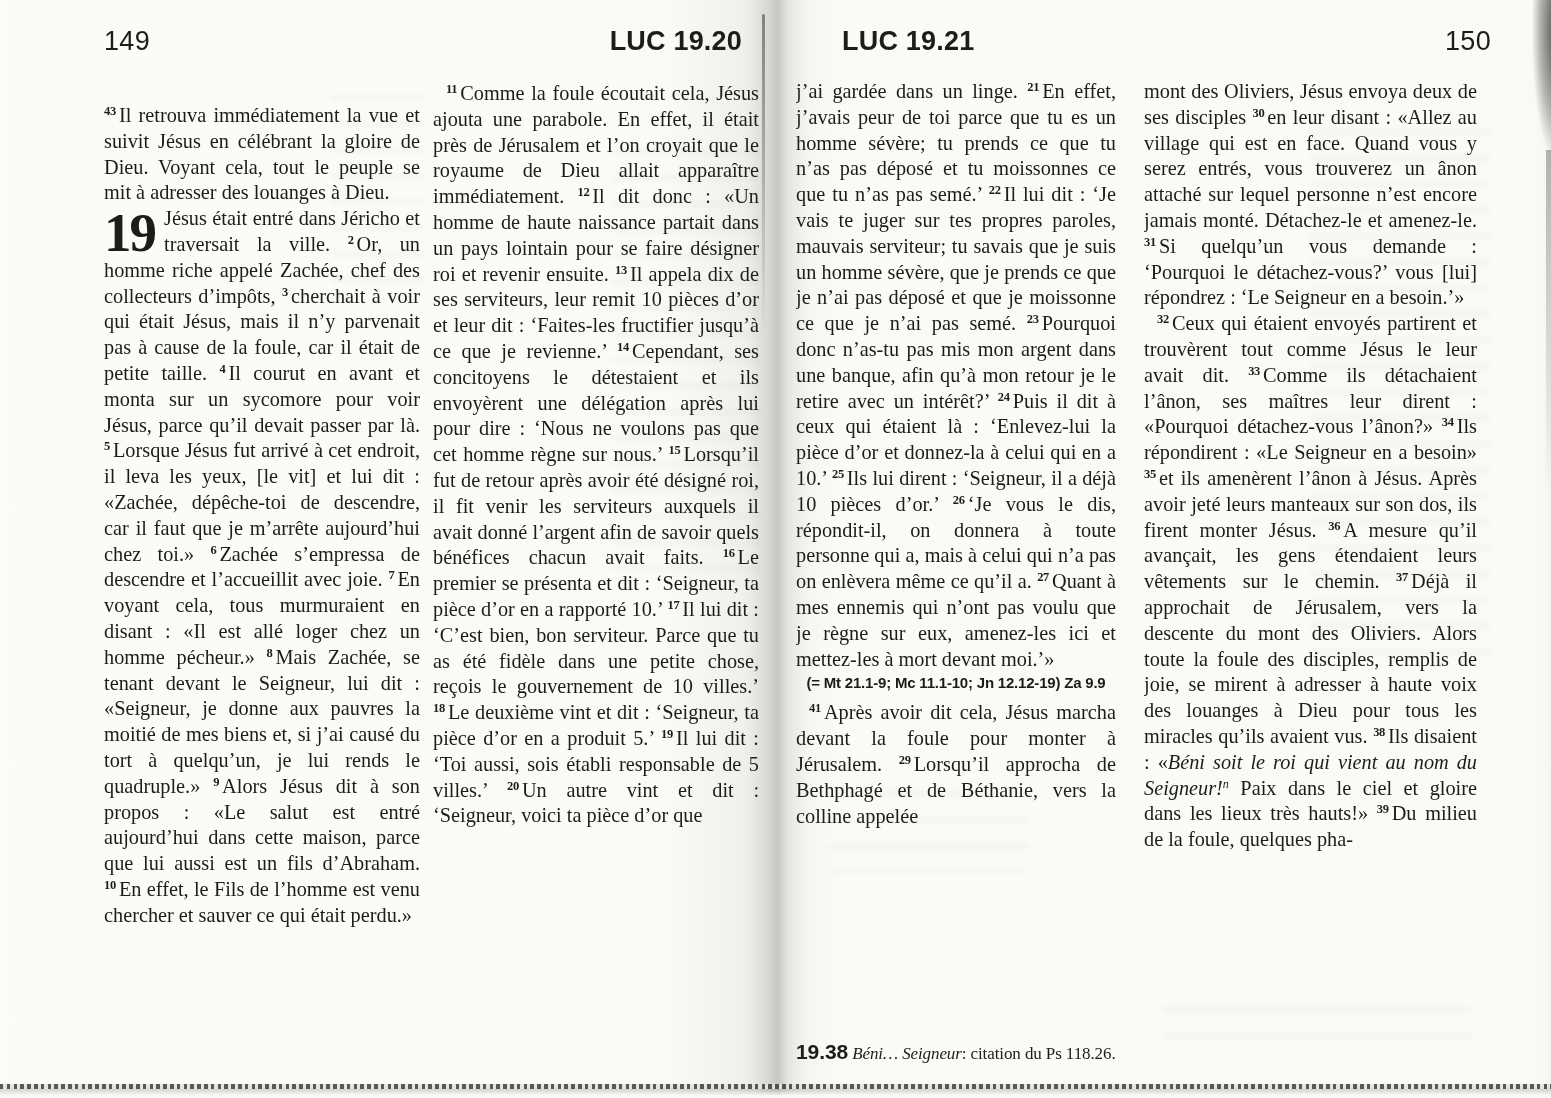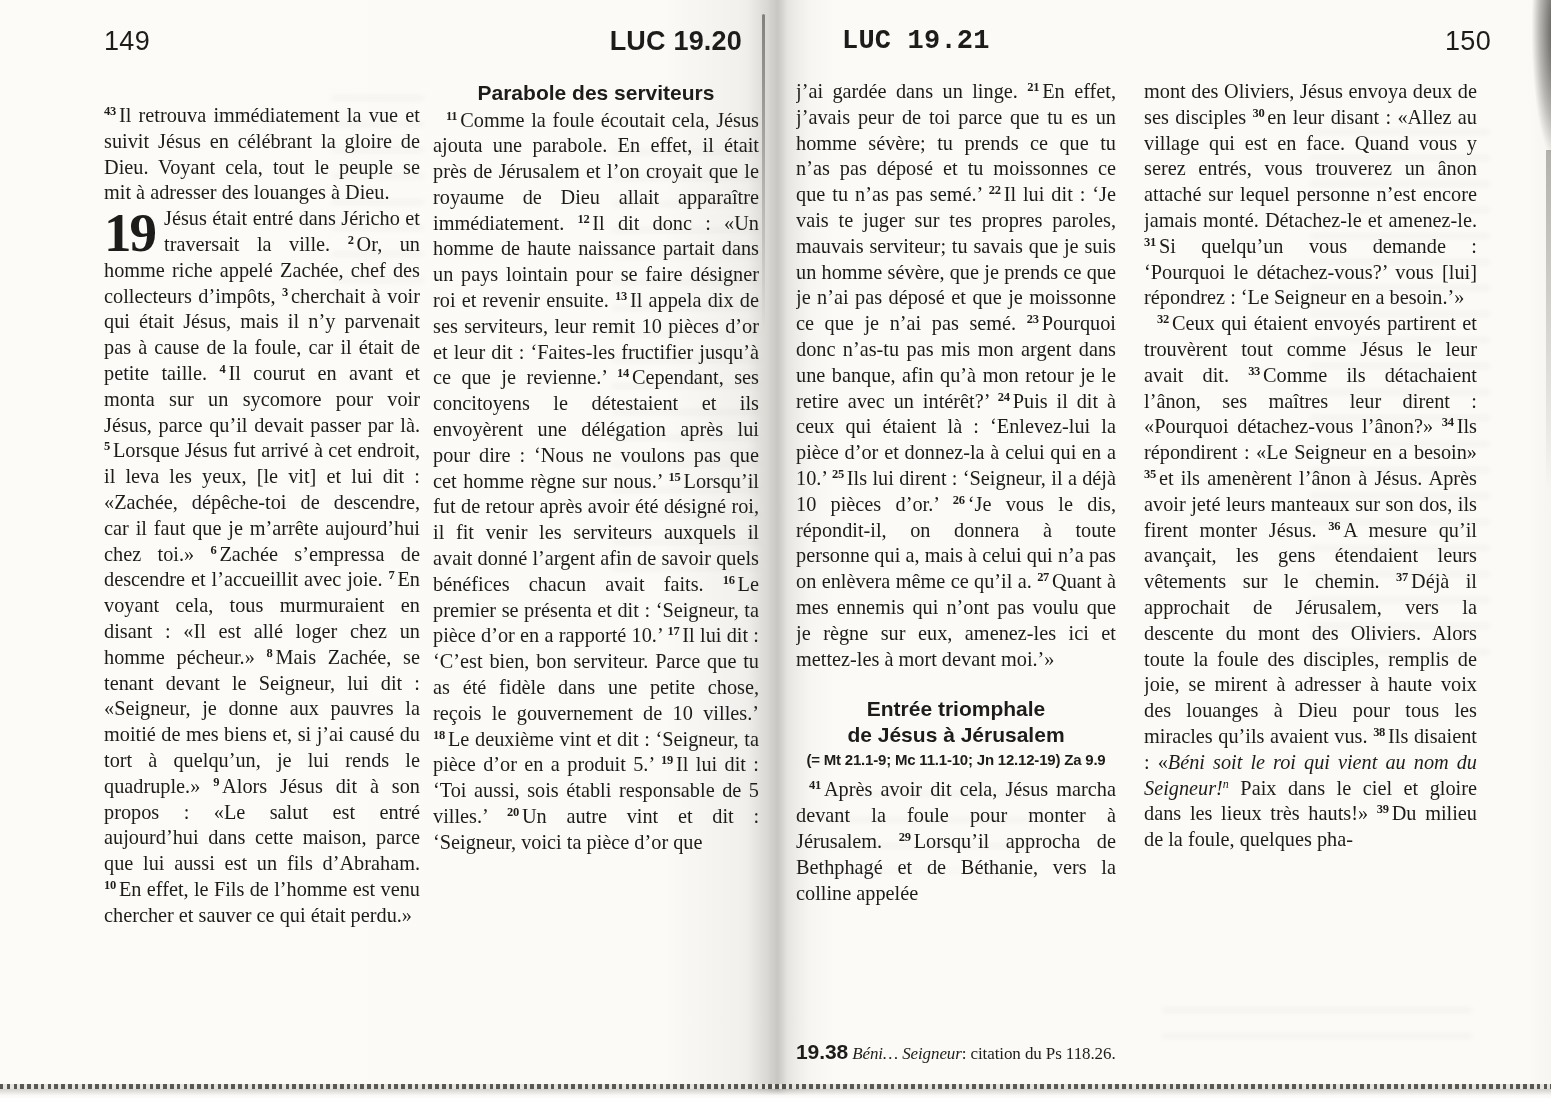--- a/index.html
+++ b/index.html
@@ -50,21 +50,21 @@
   .smudge{
     position:absolute; pointer-events:none; opacity:0.11; filter:blur(2.5px);
     background:repeating-linear-gradient(180deg, rgba(110,108,102,0.55) 0 4px, rgba(110,108,102,0) 4px 26px);
   }
   
   .hdr{ position:absolute; top:26px; font-family:"Liberation Sans", sans-serif; white-space:nowrap; }
   .hdr.pnum{ font-size:27px; letter-spacing:0.3px; }
   .hdr.rhead{ font-size:27px; font-weight:bold; letter-spacing:0.2px; }
   #pn-left{ left:104px; }
   #rh-left{ left:432px; width:310px; text-align:right; }
-  #rh-right{ left:842px;font-family:Liberation Mono, monospace; }
+  #rh-right{ left:842px; }
   #pn-right{ left:1158px; width:333px; text-align:right; }
   
   .col{
     position:absolute; top:79px; height:1002px; overflow:hidden;
     font-size:20.3px; line-height:25.8px; text-align:justify;
     color:var(--ink);
   }
   #col1{ left:104px; width:316px;margin-top:24px; }
   #col2{ left:433px; width:326px; }
   #col3{ left:796px; width:320px; display:flex; flex-direction:column; }
@@ -119,30 +119,25 @@
 <div class="hdr rhead" id="rh-left">LUC 19.20</div>
 <div class="hdr rhead" id="rh-right">LUC 19.21</div>
 <div class="hdr pnum" id="pn-right">150</div>
 
 <div class="col" id="col1">
     <p class="para"><sup class="vnum">43</sup>Il retrouva immédiatement la vue et suivit Jésus en célébrant la gloire de Dieu. Voyant cela, tout le peuple se mit à adresser des louanges à Dieu.</p>
     <p class="para"><span class="dropcap">19</span>Jésus était entré dans Jéricho et traversait la ville. <sup class="vnum">2</sup>Or, un homme riche appelé Zachée, chef des collecteurs d’impôts, <sup class="vnum">3</sup>cherchait à voir qui était Jésus, mais il n’y parvenait pas à cause de la foule, car il était de petite taille. <sup class="vnum">4</sup>Il courut en avant et monta sur un sycomore pour voir Jésus, parce qu’il devait passer par là. <sup class="vnum">5</sup>Lorsque Jésus fut arrivé à cet endroit, il leva les yeux, [le vit] et lui dit : «Zachée, dépêche-toi de descendre, car il faut que je m’arrête aujourd’hui chez toi.» <sup class="vnum">6</sup>Zachée s’empressa de descendre et l’accueillit avec joie. <sup class="vnum">7</sup>En voyant cela, tous murmuraient en disant : «Il est allé loger chez un homme pécheur.» <sup class="vnum">8</sup>Mais Zachée, se tenant devant le Seigneur, lui dit : «Seigneur, je donne aux pauvres la moitié de mes biens et, si j’ai causé du tort à quelqu’un, je lui rends le quadruple.» <sup class="vnum">9</sup>Alors Jésus dit à son propos : «Le salut est entré aujourd’hui dans cette maison, parce que lui aussi est un fils d’Abraham. <sup class="vnum">10</sup>En effet, le Fils de l’homme est venu chercher et sauver ce qui était perdu.»</p>
   </div>
 <div class="col" id="col2">
     <div class="sec-head">
-      <div>Parabole des serviteurs</div>
     </div>
     <p class="para indent"><sup class="vnum">11</sup>Comme la foule écoutait cela, Jésus ajouta une parabole. En effet, il était près de Jérusalem et l’on croyait que le royaume de Dieu allait apparaître immédiatement. <sup class="vnum">12</sup>Il dit donc : «Un homme de haute naissance partait dans un pays lointain pour se faire désigner roi et revenir ensuite. <sup class="vnum">13</sup>Il appela dix de ses serviteurs, leur remit 10 pièces d’or et leur dit : ‘Faites-les fructifier jusqu’à ce que je revienne.’ <sup class="vnum">14</sup>Cependant, ses concitoyens le détestaient et ils envoyèrent une délégation après lui pour dire : ‘Nous ne voulons pas que cet homme règne sur nous.’ <sup class="vnum">15</sup>Lorsqu’il fut de retour après avoir été désigné roi, il fit venir les serviteurs auxquels il avait donné l’argent afin de savoir quels bénéfices chacun avait faits. <sup class="vnum">16</sup>Le premier se présenta et dit : ‘Seigneur, ta pièce d’or en a rapporté 10.’ <sup class="vnum">17</sup>Il lui dit : ‘C’est bien, bon serviteur. Parce que tu as été fidèle dans une petite chose, reçois le gouvernement de 10 villes.’ <sup class="vnum">18</sup>Le deuxième vint et dit : ‘Seigneur, ta pièce d’or en a produit 5.’ <sup class="vnum">19</sup>Il lui dit : ‘Toi aussi, sois établi responsable de 5 villes.’ <sup class="vnum">20</sup>Un autre vint et dit : ‘Seigneur, voici ta pièce d’or que</p>
   </div>
 <div class="col" id="col3">
     <p class="para">j’ai gardée dans un linge. <sup class="vnum">21</sup>En effet, j’avais peur de toi parce que tu es un homme sévère; tu prends ce que tu n’as pas déposé et tu moissonnes ce que tu n’as pas semé.’ <sup class="vnum">22</sup>Il lui dit : ‘Je vais te juger sur tes propres paroles, mauvais serviteur; tu savais que je suis un homme sévère, que je prends ce que je n’ai pas déposé et que je moissonne ce que je n’ai pas semé. <sup class="vnum">23</sup>Pourquoi donc n’as-tu pas mis mon argent dans une banque, afin qu’à mon retour je le retire avec un intérêt?’ <sup class="vnum">24</sup>Puis il dit à ceux qui étaient là : ‘Enlevez-lui la pièce d’or et donnez-la à celui qui en a 10.’ <sup class="vnum">25</sup>Ils lui dirent : ‘Seigneur, il a déjà 10 pièces d’or.’ <sup class="vnum">26</sup>‘Je vous le dis, répondit-il, on donnera à toute personne qui a, mais à celui qui n’a pas on enlèvera même ce qu’il a. <sup class="vnum">27</sup>Quant à mes ennemis qui n’ont pas voulu que je règne sur eux, amenez-les ici et mettez-les à mort devant moi.’»</p>
-    <div class="sec-head spaced">
-      <div>Entrée triomphale</div>
-      <div>de Jésus à Jérusalem</div>
-    </div>
     <div class="sec-ref">(= Mt 21.1-9; Mc 11.1-10; Jn 12.12-19) Za 9.9</div>
     <p class="para indent"><sup class="vnum">41</sup>Après avoir dit cela, Jésus marcha devant la foule pour monter à Jérusalem. <sup class="vnum">29</sup>Lorsqu’il approcha de Bethphagé et de Béthanie, vers la colline appelée</p>
     <div class="footnote"><strong>19.38</strong> <em>Béni… Seigneur</em>: citation du Ps 118.26.</div>
   </div>
 <div class="col" id="col4">
     <p class="para">mont des Oliviers, Jésus envoya deux de ses disciples <sup class="vnum">30</sup>en leur disant : «Allez au village qui est en face. Quand vous y serez entrés, vous trouverez un ânon attaché sur lequel personne n’est encore jamais monté. Détachez-le et amenez-le. <sup class="vnum">31</sup>Si quelqu’un vous demande : ‘Pourquoi le détachez-vous?’ vous [lui] répondrez : ‘Le Seigneur en a besoin.’»</p>
     <p class="para indent"><sup class="vnum">32</sup>Ceux qui étaient envoyés partirent et trouvèrent tout comme Jésus le leur avait dit. <sup class="vnum">33</sup>Comme ils détachaient l’ânon, ses maîtres leur dirent : «Pourquoi détachez-vous l’ânon?» <sup class="vnum">34</sup>Ils répondirent : «Le Seigneur en a besoin» <sup class="vnum">35</sup>et ils amenèrent l’ânon à Jésus. Après avoir jeté leurs manteaux sur son dos, ils firent monter Jésus. <sup class="vnum">36</sup>A mesure qu’il avançait, les gens étendaient leurs vêtements sur le chemin. <sup class="vnum">37</sup>Déjà il approchait de Jérusalem, vers la descente du mont des Oliviers. Alors toute la foule des disciples, remplis de joie, se mirent à adresser à haute voix des louanges à Dieu pour tous les miracles qu’ils avaient vus. <sup class="vnum">38</sup>Ils disaient : «<em>Béni soit le roi qui vient au nom du Seigneur!</em><sup class="note-mark">n</sup> Paix dans le ciel et gloire dans les lieux très hauts!» <sup class="vnum">39</sup>Du milieu de la foule, quelques pha-</p>
   </div>
 
 <div class="gutter-shadow"></div>

